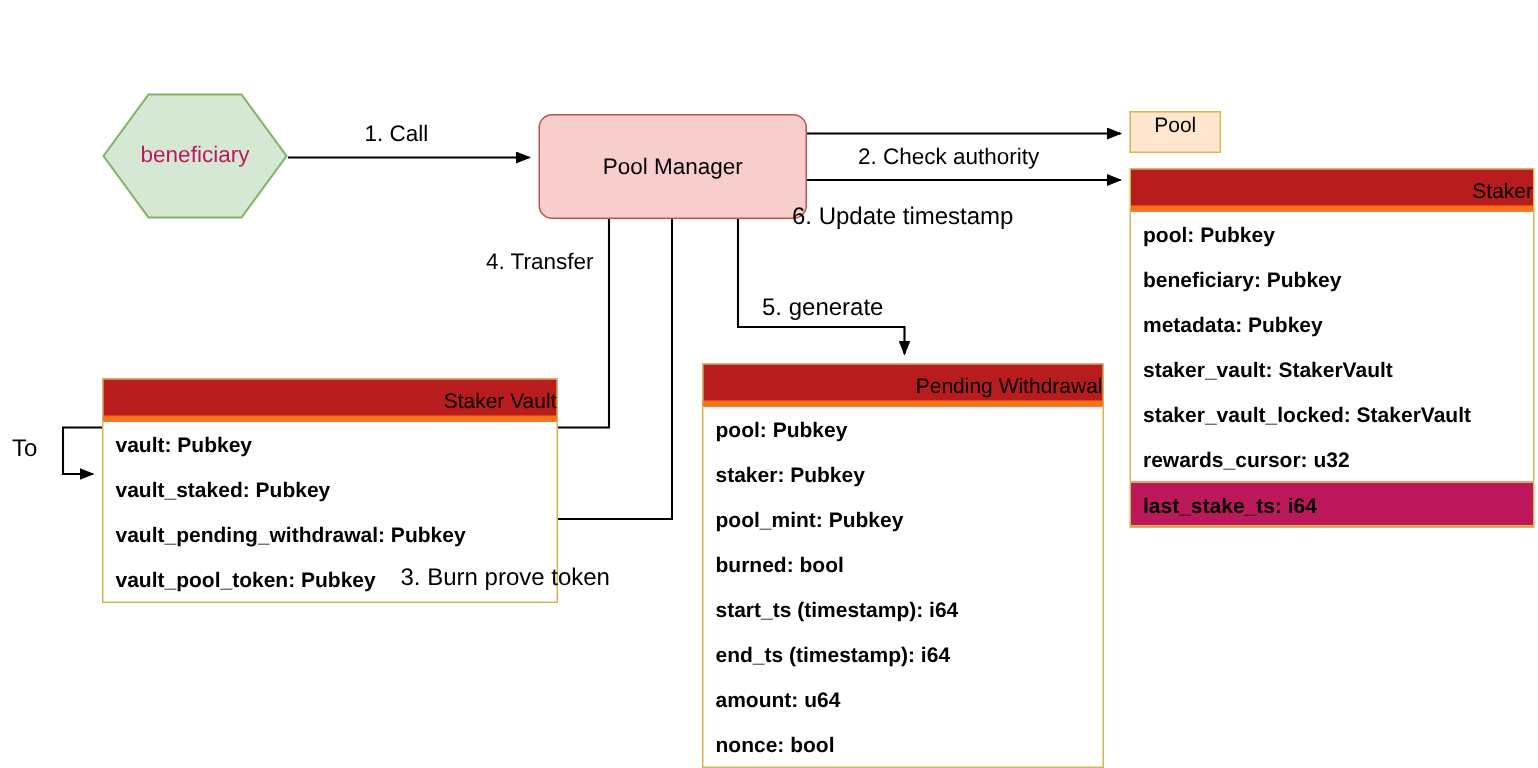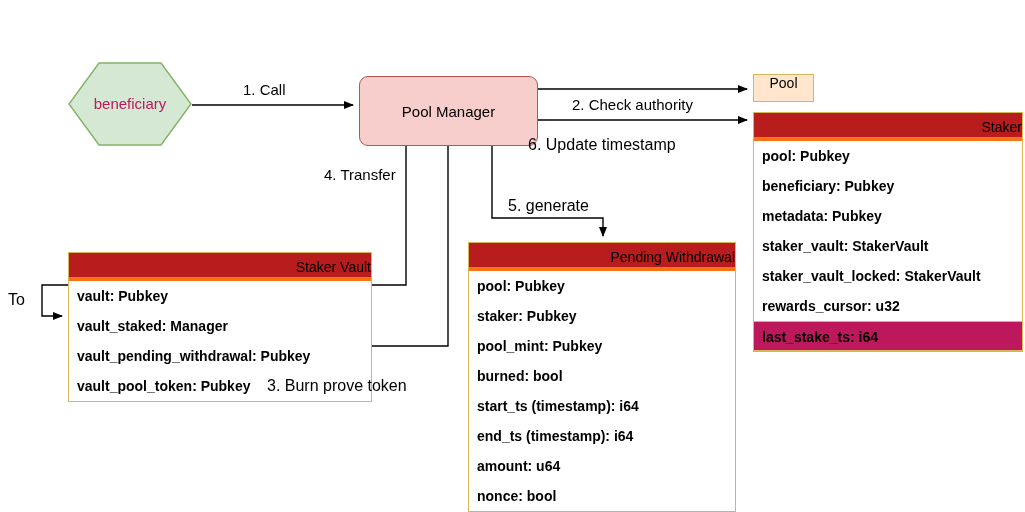--- a/index.html
+++ b/index.html
@@ -182,21 +182,21 @@
     <span>Pool Manager</span>
   </div>
 
   <div class="small-box">
     <span>Pool</span>
   </div>
 
   <div class="table-node" id="staker-vault-node">
     <div class="table-header">Staker Vault</div>
     <div class="table-row">vault: Pubkey</div>
-    <div class="table-row">vault_staked: Manager</div>
+    <div class="table-row">vault_staked: Pubkey</div>
     <div class="table-row">vault_pending_withdrawal: Pubkey</div>
     <div class="table-row">vault_pool_token: Pubkey</div>
   </div>
 
   <div class="table-node" id="pending-withdrawal-node">
     <div class="table-header">Pending Withdrawal</div>
     <div class="table-row">pool: Pubkey</div>
     <div class="table-row">staker: Pubkey</div>
     <div class="table-row">pool_mint: Pubkey</div>
     <div class="table-row">burned: bool</div>

